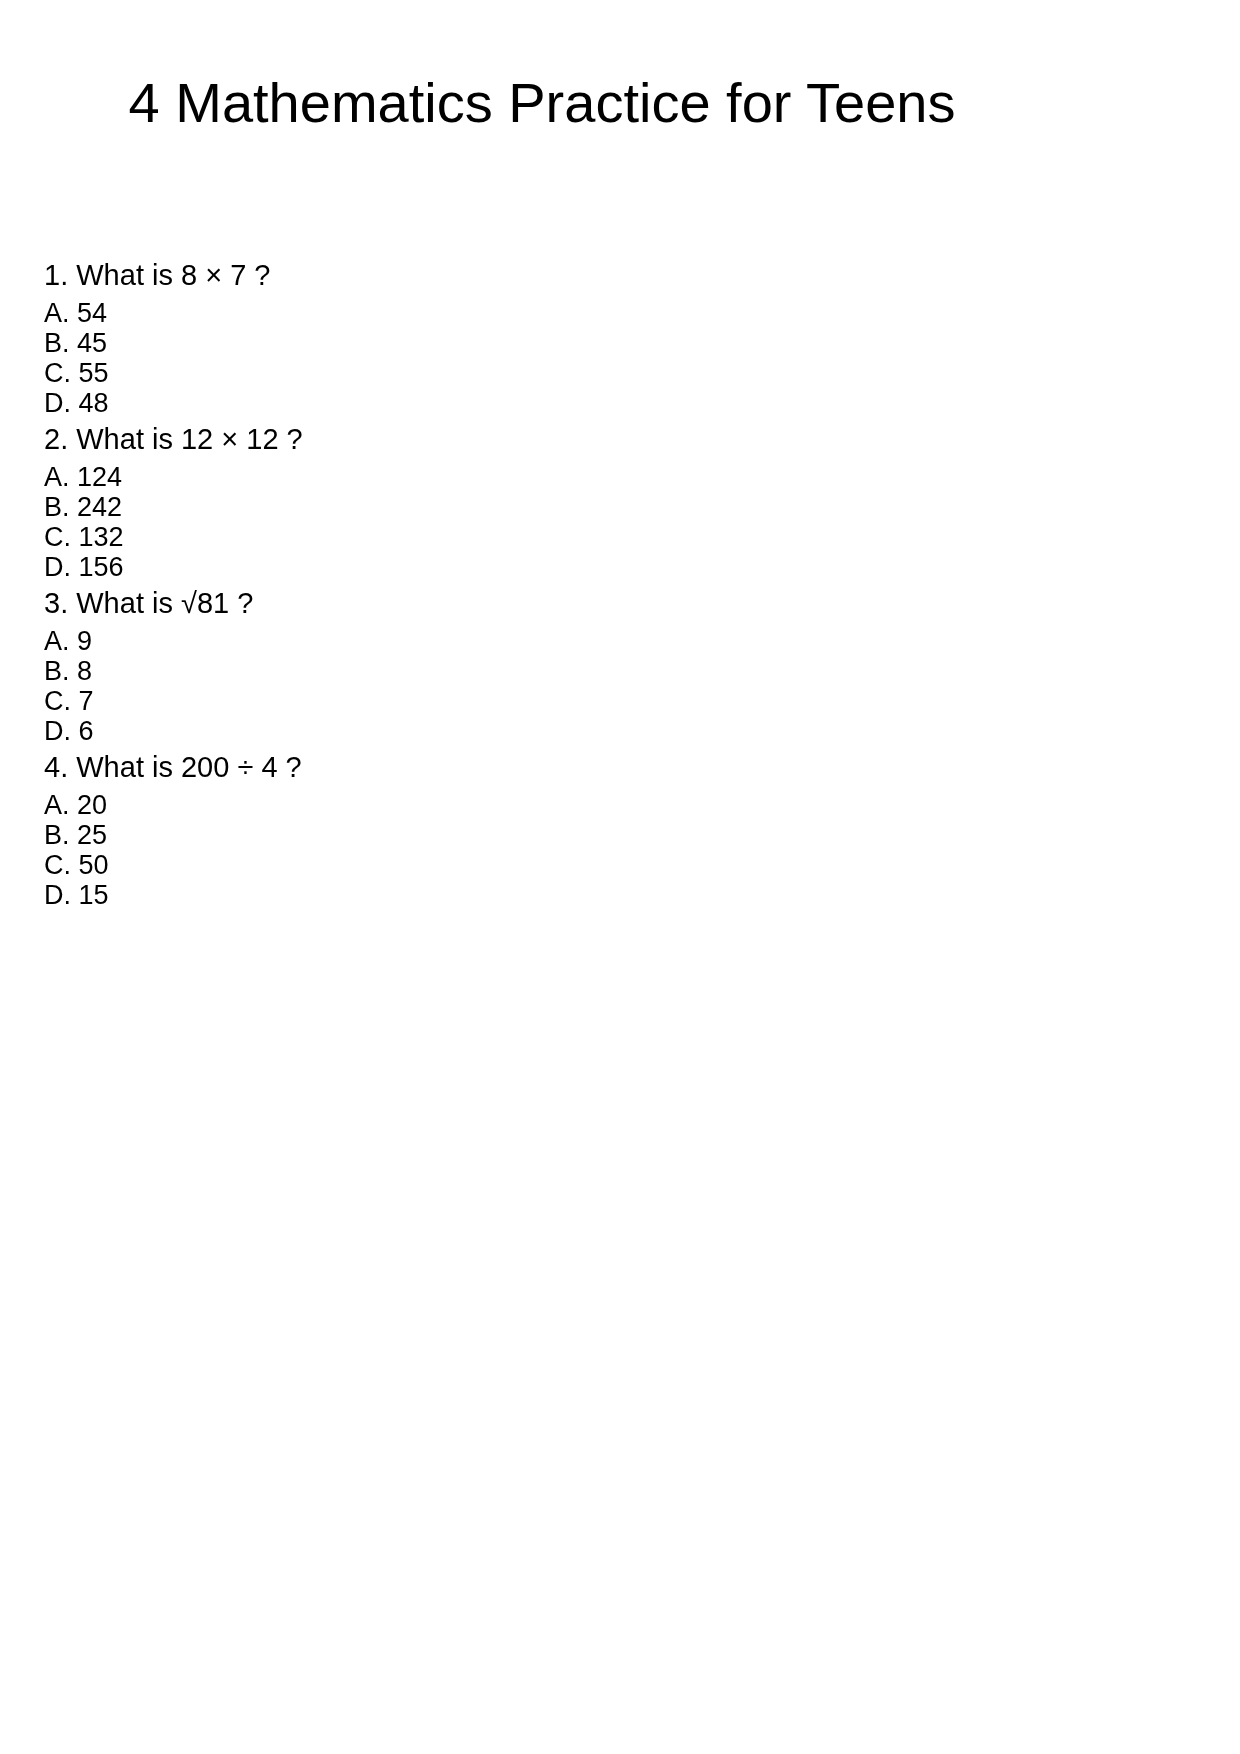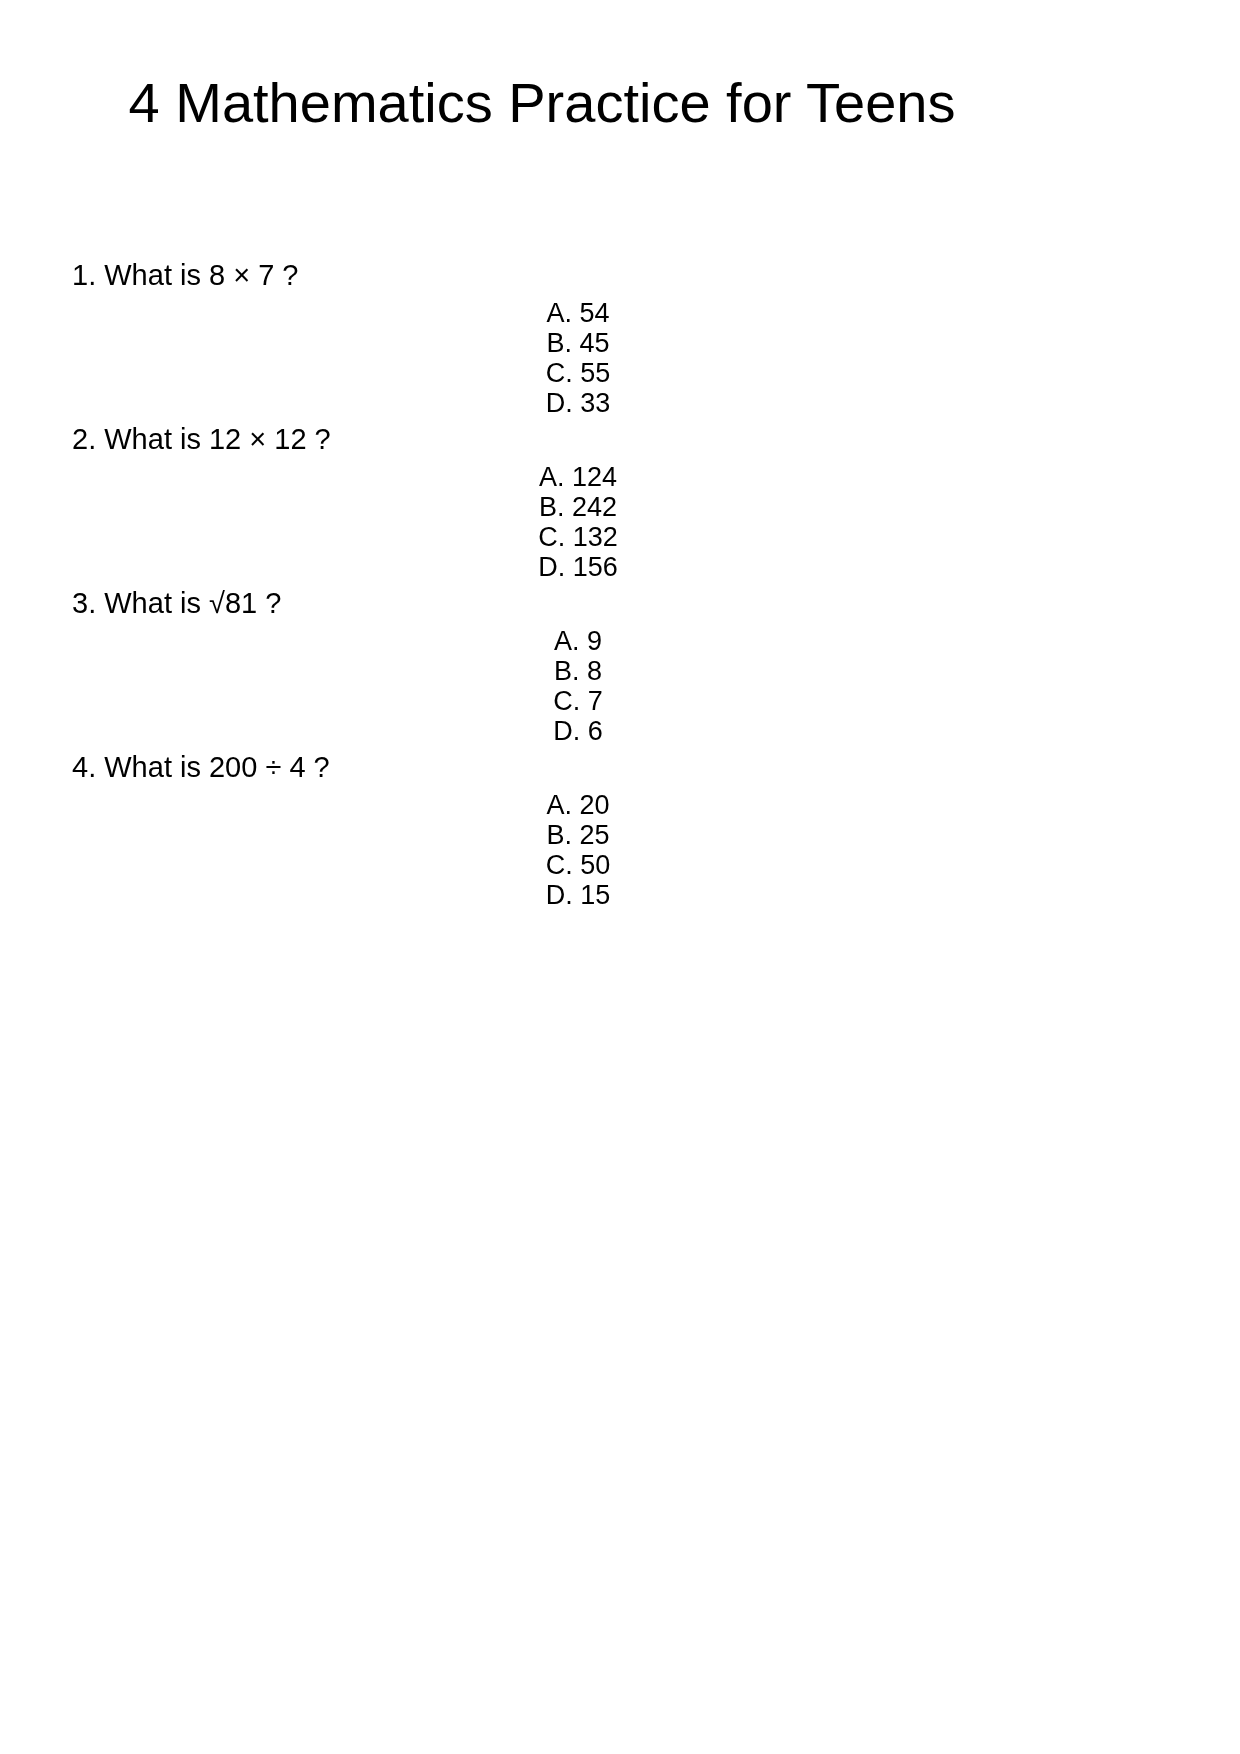--- a/index.html
+++ b/index.html
@@ -21,51 +21,50 @@
   .title {
     font-size: 56px;
     font-weight: 400;
     line-height: 62px;
     margin: 0;
     text-align: center;
     white-space: nowrap;
   }
   .questions {
     margin-top: 124px;
-    padding-left: 72px;
+    padding-left: 44px;
   }
   .question {
     font-size: 29px;
     line-height: 35px;
     margin: 4px 0 5px 0;
     white-space: nowrap;
   }
   .option {
     font-size: 27px;
     line-height: 30px;
     margin: 0;
     white-space: nowrap;
-    text-align: center;
   }
 </style>
 </head>
 <body>
 
 <div class="page">
 
   <h1 class="title">4 Mathematics Practice for Teens</h1>
 
   <div class="questions">
 
     <div>
       <p class="question"><span>1.</span> <span>What is 8 × 7 ?</span></p>
       <p class="option"><span>A.</span> <span>54</span></p>
       <p class="option"><span>B.</span> <span>45</span></p>
       <p class="option"><span>C.</span> <span>55</span></p>
-      <p class="option"><span>D.</span> <span>33</span></p>
+      <p class="option"><span>D.</span> <span>48</span></p>
     </div>
 
     <div>
       <p class="question"><span>2.</span> <span>What is 12 × 12 ?</span></p>
       <p class="option"><span>A.</span> <span>124</span></p>
       <p class="option"><span>B.</span> <span>242</span></p>
       <p class="option"><span>C.</span> <span>132</span></p>
       <p class="option"><span>D.</span> <span>156</span></p>
     </div>
 

